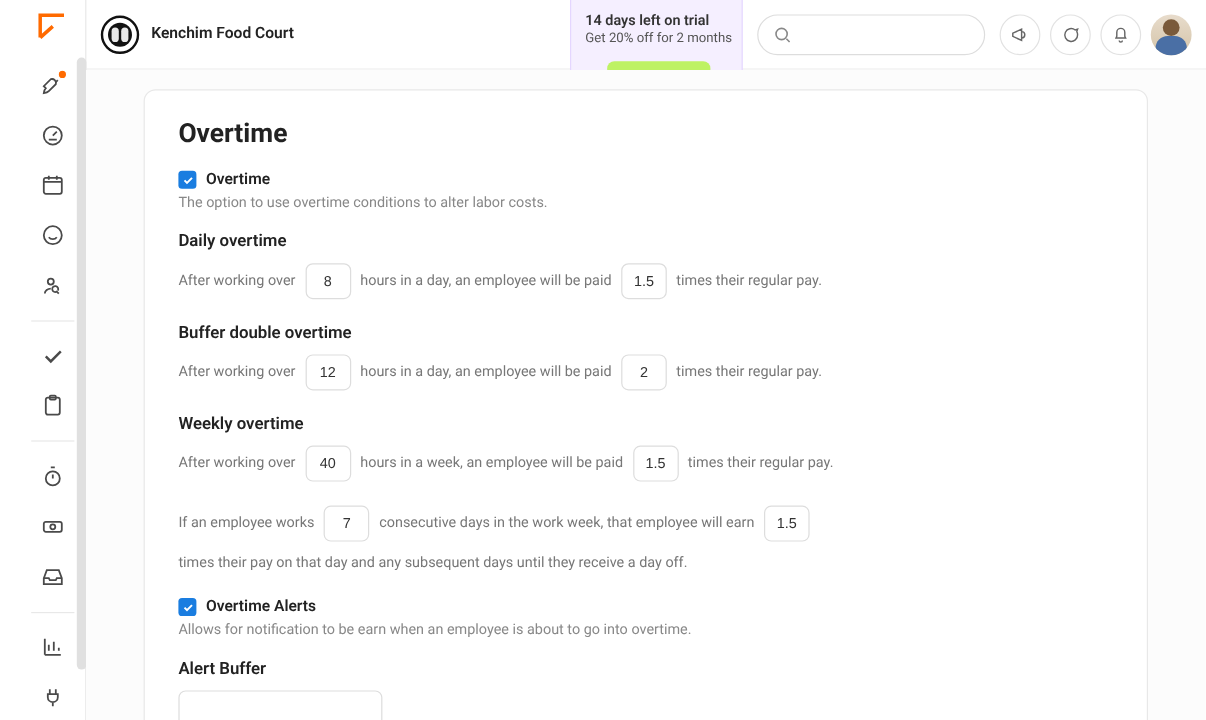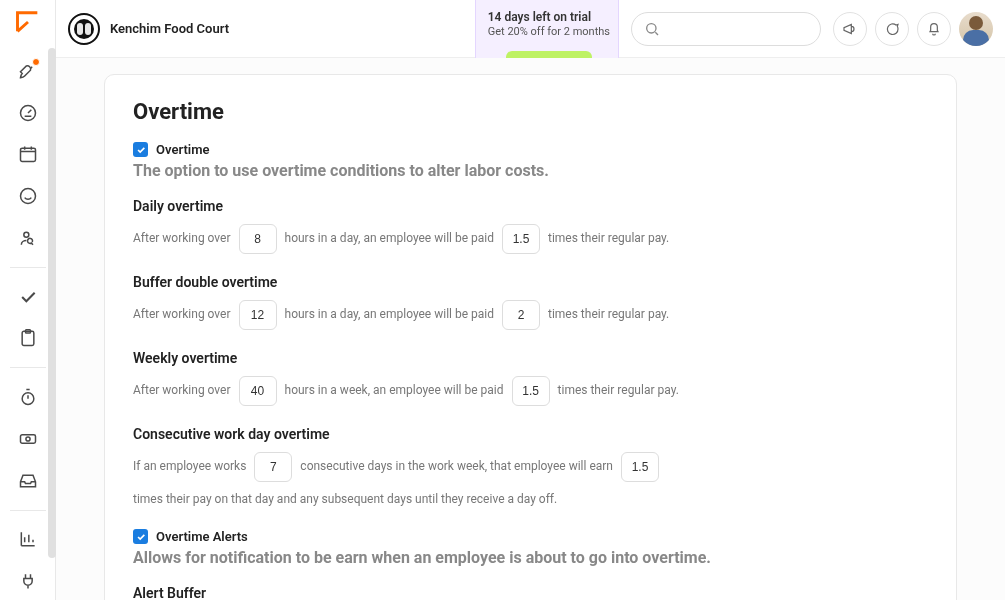--- a/index.html
+++ b/index.html
@@ -1,17 +1,17 @@
 <!DOCTYPE html>
 <html><head>
 <meta charset="utf-8">
 <style>
   * { box-sizing: border-box; margin: 0; padding: 0; }
   body { font-family: -apple-system, BlinkMacSystemFont, "Segoe UI", Roboto, sans-serif; background: #fff; color: #333; width: 1005px; height: 600px; overflow: hidden; }
-  .app { display: flex; height: 600px; }
+  .app { display: flex; height: 600px; margin-left: 16px; }
   .sidebar { width: 56px; background: #fff; border-right: 1px solid #e8e8e8; display: flex; flex-direction: column; align-items: center; padding-top: 8px; gap: 4px; position: relative; }
   .scroll-track { position: absolute; top: 48px; left: 48px; width: 8px; height: 510px; background: #e0e0e0; border-radius: 4px; }
   .logo { width: 28px; height: 28px; color: #ff6a00; margin-bottom: 12px; }
   .nav-icon { width: 40px; height: 40px; display: flex; align-items: center; justify-content: center; color: #4a4a4a; cursor: pointer; border-radius: 6px; position: relative; }
   .nav-icon svg { width: 20px; height: 20px; }
   .nav-divider { width: 36px; height: 1px; background: #e8e8e8; margin: 6px 0; }
   .badge-dot { position: absolute; top: 6px; right: 8px; width: 8px; height: 8px; background: #ff6a00; border-radius: 50%; border: 1px solid #fff; }
   .main { flex: 1; display: flex; flex-direction: column; }
   .topbar { height: 58px; border-bottom: 1px solid #eee; display: flex; align-items: center; padding: 0 12px; gap: 12px; }
   .org { display: flex; align-items: center; gap: 10px; }
@@ -34,21 +34,21 @@
   .avatar { width: 34px; height: 34px; border-radius: 50%; background: linear-gradient(180deg,#e8dccc 0%, #d4c4a8 100%); position: relative; overflow: hidden; }
   .avatar::before { content:""; position:absolute; top:4px; left:10px; width:14px; height:14px; background:#7a5a3a; border-radius:50%; }
   .avatar::after { content:""; position:absolute; bottom:-2px; left:4px; width:26px; height:18px; background:#4a6fa5; border-radius:10px 10px 0 0; }
   .content { flex: 1; padding: 16px 48px; overflow: auto; background: #fcfcfc; }
   .card { background: #fff; border: 1px solid #e8e8e8; border-radius: 10px; padding: 24px 28px 40px; }
   .card h1 { font-size: 22px; font-weight: 700; color: #222; margin-bottom: 18px; }
   .chk-row { display: flex; align-items: center; gap: 8px; margin-bottom: 4px; }
   .chk { width: 15px; height: 15px; background: #1a7de0; border-radius: 3px; display: flex; align-items: center; justify-content: center; }
   .chk svg { width: 10px; height: 10px; color: #fff; }
   .chk-label { font-size: 13px; font-weight: 600; color: #222; }
-  .desc { font-size: 16px; color: #888; margin-bottom: 18px; font-weight: bold; }
+  .desc { font-size: 12px; color: #888; margin-bottom: 18px; }
   .section-title { font-size: 14px; font-weight: 600; color: #222; margin-bottom: 10px; }
   .rule { font-size: 12px; color: #777; display: flex; align-items: center; flex-wrap: wrap; gap: 8px; margin-bottom: 20px; line-height: 1.6; }
   .num-input { width: 38px; height: 30px; border: 1px solid #ddd; border-radius: 6px; text-align: center; font-size: 12px; color: #333; background: #fff; }
   .select { width: 170px; height: 34px; border: 1px solid #ddd; border-radius: 6px; padding: 0 10px; display: flex; align-items: center; justify-content: space-between; font-size: 12px; color: #555; cursor: pointer; }
 </style>
 </head>
 <body>
 
 <div class="app">
   <div class="sidebar">
@@ -214,21 +214,20 @@
 
         <div class="section-title">Weekly overtime</div>
         <div class="rule">
           <span>After working over</span>
           <input class="num-input" value="40" style="">
           <span>hours in a week, an employee will be paid</span>
           <input class="num-input" value="1.5" style="">
           <span>times their regular pay.</span>
         </div>
 
-        <div class="section-title">Consecutive work day overtime</div>
         <div class="rule">
           <span>If an employee works</span>
           <input class="num-input" value="7" style="">
           <span>consecutive days in the work week, that employee will earn</span>
           <input class="num-input" value="1.5" style="">
           <span>times their pay on that day and any subsequent days until they receive a day off.</span>
         </div>
 
         <div class="chk-row">
           <div class="chk">

